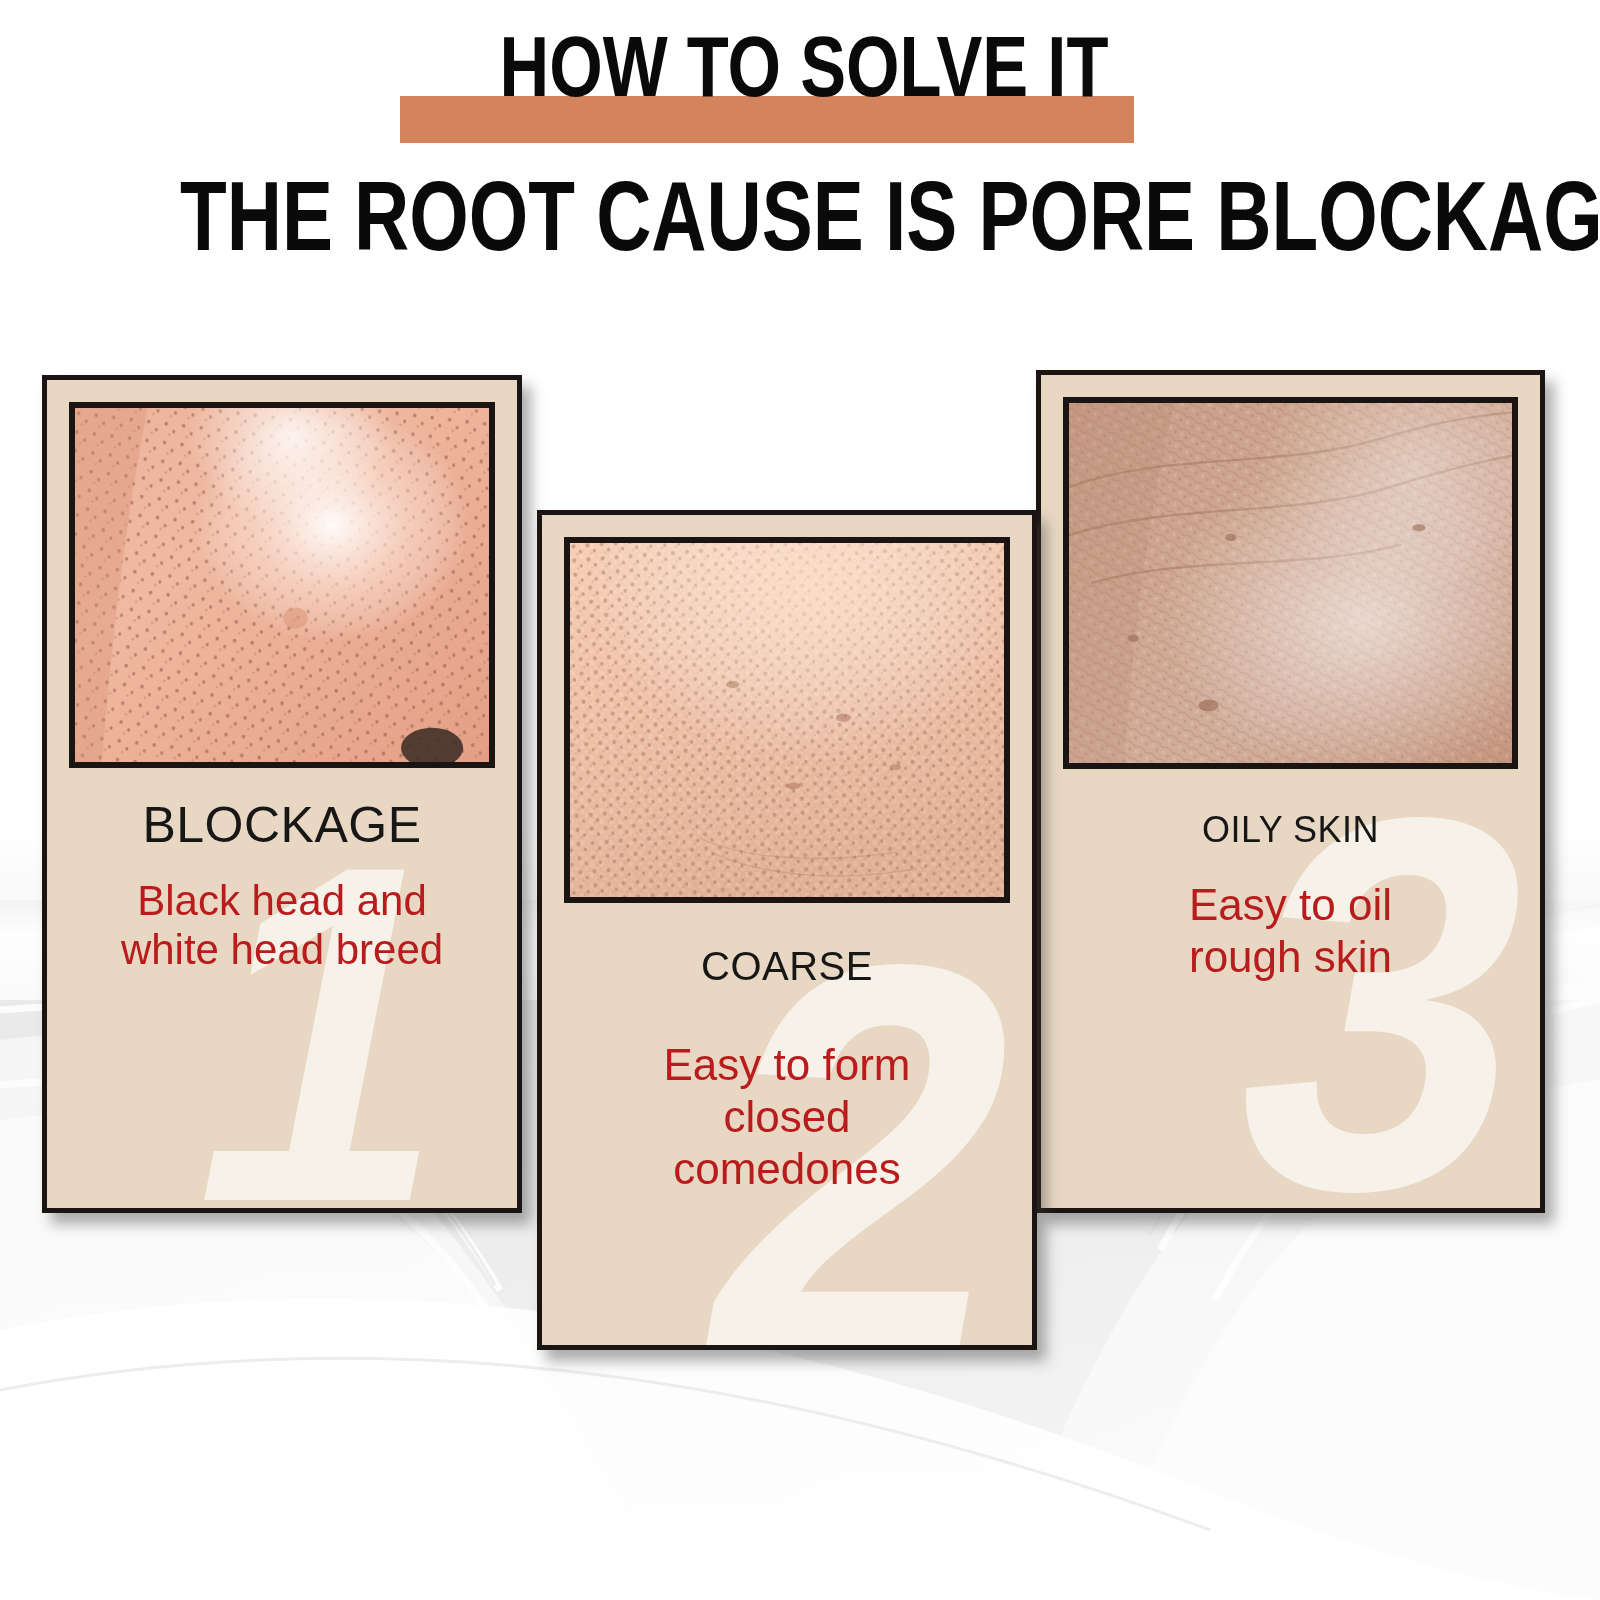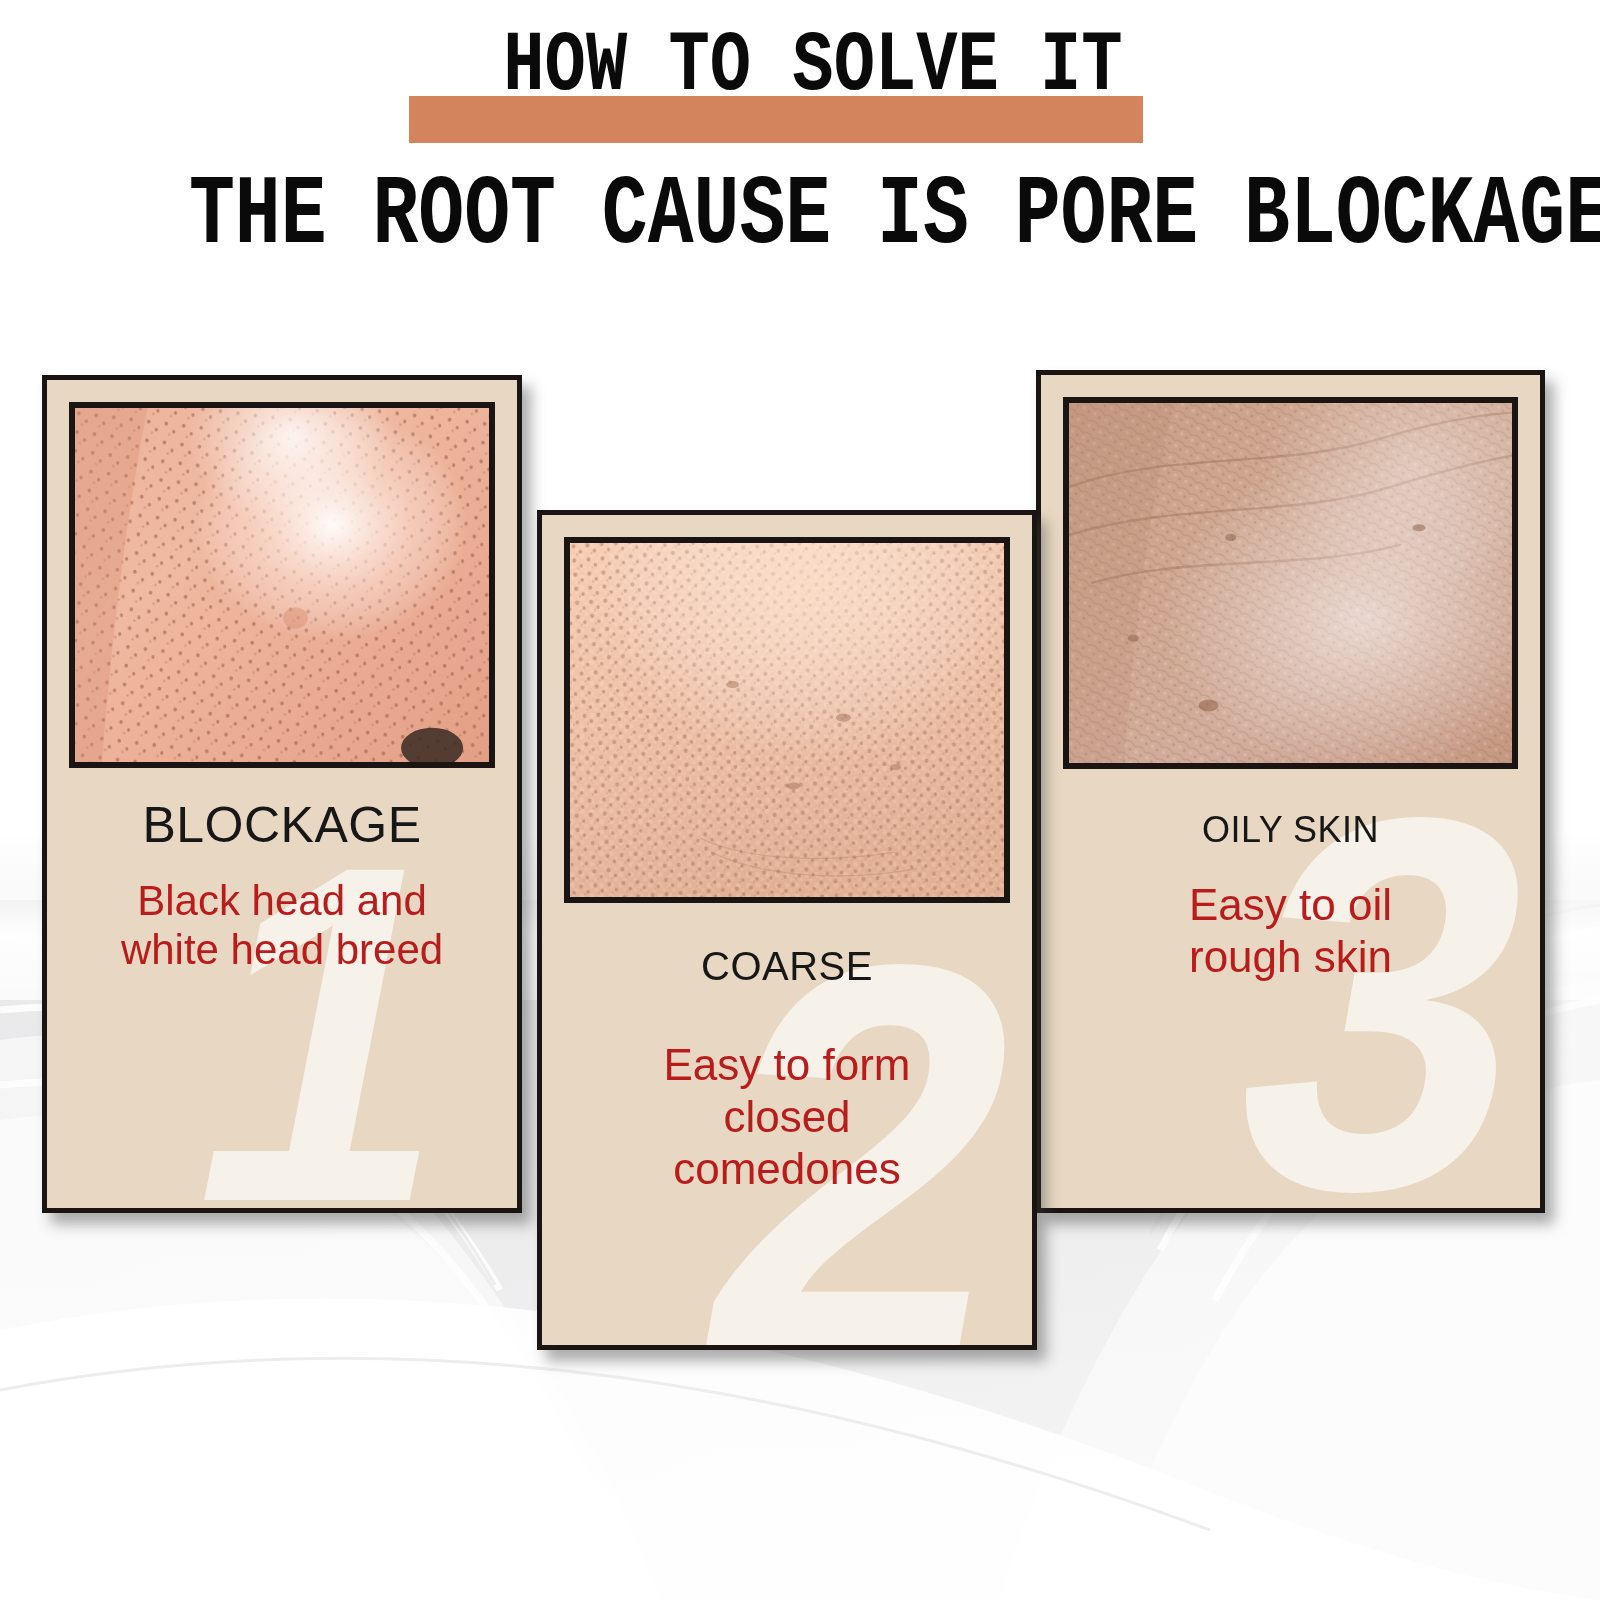--- a/index.html
+++ b/index.html
@@ -16,23 +16,22 @@
   
   #bg-silk {
     position: absolute; left: 0; top: 0; width: 1600px; height: 1600px;
     background: linear-gradient(180deg,#ffffff 0%,#ffffff 52%,#f2f2f3 60%,#ececed 72%,#f4f4f5 88%,#fafafa 100%);
     z-index: 0;
   }
   #bg-silk svg { position:absolute; left:0; top:0; }
 
   
   .header {
-    position: absolute; left: 13px; top: 0; width: 1456px;
+    position: absolute; left: 4px; top: 0; width: 1456px;
     z-index: 5;
-    font-family: Liberation Mono, monospace;
   }
   .title-wrap {
     position: relative;
     width: 1600px; height: 160px;
   }
   .title-bar {
     position: absolute;
     left: 396px; top: 96px;
     width: 734px; height: 47px;
     background: #d4845c;

